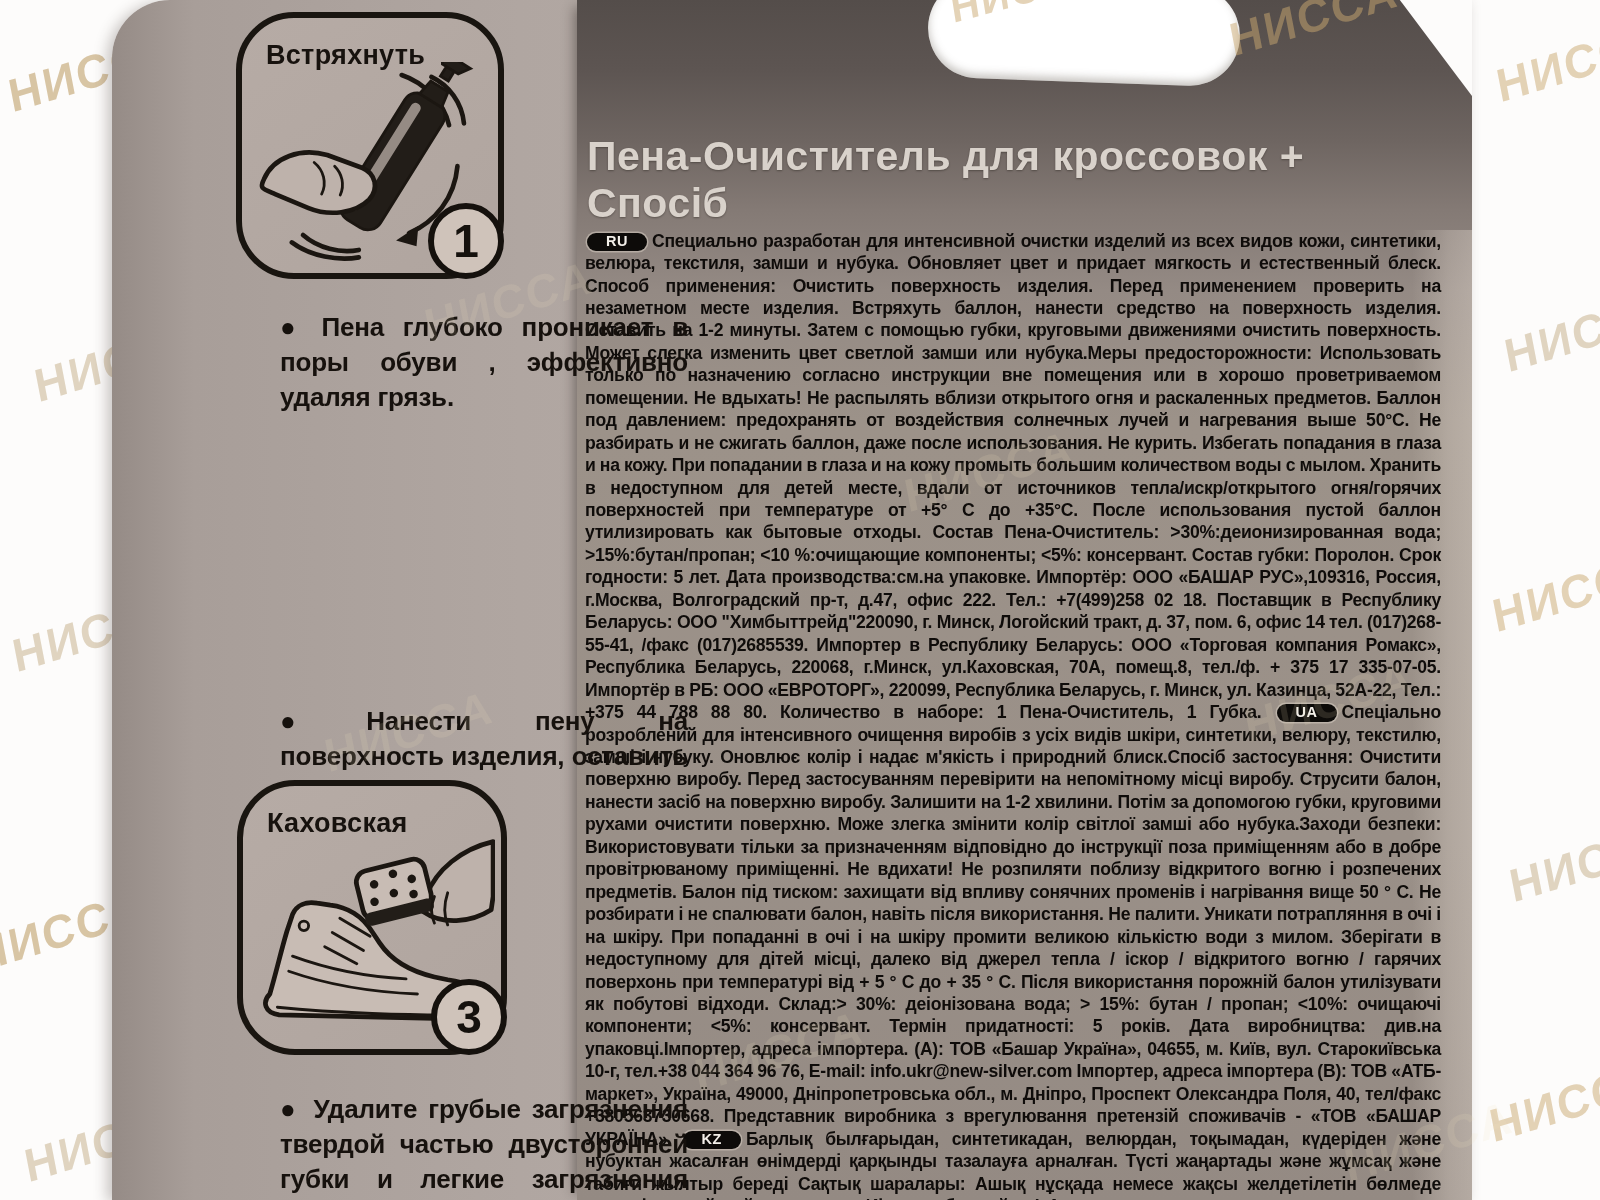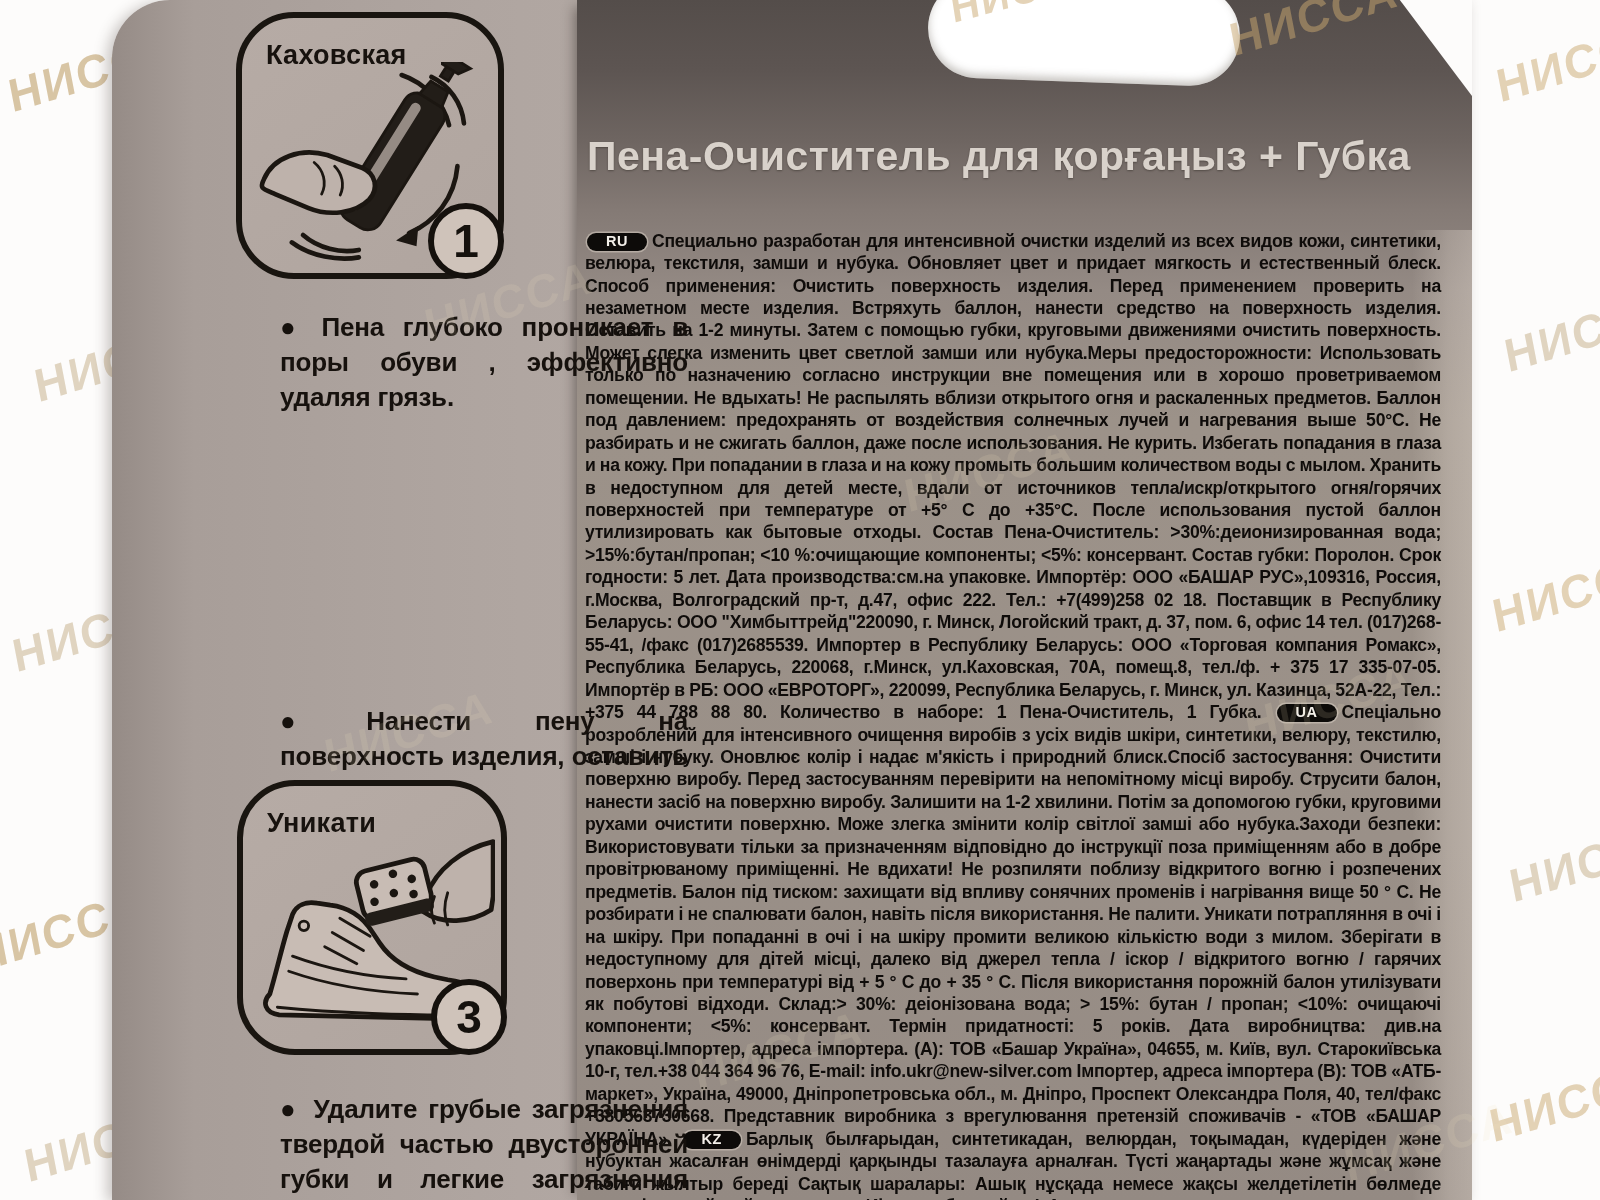--- a/index.html
+++ b/index.html
@@ -127,37 +127,37 @@
   <span class="wm wm-gold" style="left:1488px;top:590px">НИССА</span>
   <span class="wm wm-under" style="left:1505px;top:860px">НИССА</span>
   <span class="wm wm-gold" style="left:1485px;top:1100px">НИССА</span>
 </div>
 
 <div id="package">
 
   <div id="right-panel">
     <div id="right-edge-strip"></div>
 
-    <h1 id="panel-title">Пена-Очиститель для қорғаңыз + Губка</h1>
+    <h1 id="panel-title">Пена-Очиститель для кроссовок + Спосіб</h1>
 
     <p id="info-text">
       <span class="lang-badge">RU</span><span>Специально разработан для интенсивной очистки изделий из всех видов кожи, синтетики, велюра, текстиля, замши и нубука. Обновляет цвет и придает мягкость и естественный блеск. Способ применения: Очистить поверхность изделия. Перед применением проверить на незаметном месте изделия. Встряхуть баллон, нанести средство на поверхность изделия. Оставить на 1-2 минуты. Затем с помощью губки, круговыми движениями очистить поверхность. Может слегка изменить цвет светлой замши или нубука.Меры предосторожности: Использовать только по назначению согласно инструкции вне помещения или в хорошо проветриваемом помещении. Не вдыхать! Не распылять вблизи открытого огня и раскаленных предметов. Баллон под давлением: предохранять от воздействия солнечных лучей и нагревания выше 50°С. Не разбирать и не сжигать баллон, даже после использования. Не курить. Избегать попадания в глаза и на кожу. При попадании в глаза и на кожу промыть большим количеством воды с мылом. Хранить в недоступном для детей месте, вдали от источников тепла/искр/открытого огня/горячих поверхностей при температуре от +5° С до +35°С. После использования пустой баллон утилизировать как бытовые отходы. Состав Пена-Очиститель: &gt;30%:деионизированная вода; &gt;15%:бутан/пропан; &lt;10 %:очищающие компоненты; &lt;5%: консервант. Состав губки: Поролон. Срок годности: 5 лет. Дата производства:см.на упаковке. Импортёр: ООО «БАШАР РУС»,109316, Россия, г.Москва, Волгоградский пр-т, д.47, офис 222. Тел.: +7(499)258 02 18. Поставщик в Республику Беларусь: ООО "Химбыттрейд"220090, г. Минск, Логойский тракт, д. 37, пом. 6, офис 14 тел. (017)268-55-41, /факс (017)2685539. Импортер в Республику Беларусь: ООО «Торговая компания Ромакс», Республика Беларусь, 220068, г.Минск, ул.Каховская, 70А, помещ.8, тел./ф. + 375 17 335-07-05. Импортёр в РБ: ООО «ЕВРОТОРГ», 220099, Республика Беларусь, г. Минск, ул. Казинца, 52А-22, Тел.: +375 44 788 88 80. Количество в наборе: 1 Пена-Очиститель, 1 Губка.</span>
       <span class="lang-badge">UA</span><span>Спеціально розроблений для інтенсивного очищення виробів з усіх видів шкіри, синтетики, велюру, текстилю, замші і нубуку. Оновлює колір і надає м'якість і природний блиск.Спосіб застосування: Очистити поверхню виробу. Перед застосуванням перевірити на непомітному місці виробу. Струсити балон, нанести засіб на поверхню виробу. Залишити на 1-2 хвилини. Потім за допомогою губки, круговими рухами очистити поверхню. Може злегка змінити колір світлої замші або нубука.Заходи безпеки: Використовувати тільки за призначенням відповідно до інструкції поза приміщенням або в добре провітрюваному приміщенні. Не вдихати! Не розпиляти поблизу відкритого вогню і розпечених предметів. Балон під тиском: захищати від впливу сонячних променів і нагрівання вище 50 ° С. Не розбирати і не спалювати балон, навіть після використання. Не палити. Уникати потрапляння в очі і на шкіру. При попаданні в очі і на шкіру промити великою кількістю води з милом. Зберігати в недоступному для дітей місці, далеко від джерел тепла / іскор / відкритого вогню / гарячих поверхонь при температурі від + 5 ° С до + 35 ° С. Після використання порожній балон утилізувати як побутові відходи. Склад:&gt; 30%: деіонізована вода; &gt; 15%: бутан / пропан; &lt;10%: очищаючі компоненти; &lt;5%: консервант. Термін придатності: 5 років. Дата виробництва: див.на упаковці.Імпортер, адреса імпортера. (А): ТОВ «Башар Україна», 04655, м. Київ, вул. Старокиївська 10-г, тел.+38 044 364 96 76, E-mail: info.ukr@new-silver.com Імпортер, адреса імпортера (В): ТОВ «АТБ-маркет», Україна, 49000, Дніпропетровська обл., м. Дніпро, Проспект Олександра Поля, 40, тел/факс +380563730668. Представник виробника з врегулювання претензій споживачів - «ТОВ «БАШАР УКРАЇНА»</span>
       <span class="lang-badge">KZ</span><span>Барлық былғарыдан, синтетикадан, велюрдан, тоқымадан, күдеріден және нубуктан жасалған өнімдерді қарқынды тазалауға арналған. Түсті жаңартады және жұмсақ және табиғи жылтыр береді Сақтық шаралары: Ашық нұсқада немесе жақсы желдетілетін бөлмеде көрсетілгендей пайдаланыңыз. Иіскеуге болмайды! Ашық жалын мен ыстық заттардың жанына шашырамаңыз. Қысым астындағы баллон: күн сәулесінің әсерінен және 50°С жоғары температурадан қорғаңыз. Қолданғаннан кейін де контейнерді бөлшектемеңіз немесе өртемеңіз. + 5°С-тан + 35°С-қа дейін температурада жылу /ұшқын / ашық жалын / ыстық беттерден алыс балалардың қолы жетпейтін жерде сақтаңыз. Қолданғаннан кейін, бос ыдысты үй қоқысы ретінде тастаңыз. Құрамы:&gt; 30%: деионизацияланған су; &gt; 15%: бутан / пропан; &lt;10%: тазарту ингредиенттері; &lt;5%: консервант</span>
     </p>
   </div>
 
   <div id="hanger-hole">
     <span class="wm wm-gold" style="left:18px;top:10px">НИССА</span>
   </div>
 
   <div id="corner-cut"></div>
 
   <div class="step-panel" style="left:124px;top:12px;width:256px;height:255px">
-    <div class="step-label">Каховская</div>
+    <div class="step-label">Встряхнуть</div>
     <svg class="step-art" width="244" height="200" viewBox="0 0 260 215">
       <path class="ink" d="M196,16 C215,25 229,44 231,66"></path>
       <path class="ink" d="M178,4 C202,12 224,34 229,58" transform="translate(-14,10)"></path>
       <path class="ink" d="M58,186 C74,200 98,206 118,202"></path>
       <path class="ink" d="M50,198 C70,213 100,218 122,214" transform="translate(-4,-4)"></path>
       <g transform="rotate(32 150 110)">
         <rect class="dark" x="128" y="26" width="48" height="158" rx="16"></rect>
         <rect x="137" y="38" width="11" height="134" rx="5" fill="#958b84"></rect>
         <path class="dark" d="M138,28 l28,0 -3,-18 -22,0 z"></path>
         <path class="dark" d="M142,-12 h20 l8,-12 h-36 z M147,-12 h10 v12 h-10 z"></path>
@@ -171,21 +171,21 @@
   </div>
   <p class="step-caption" style="top:284px">
     <span class="bullet">●</span><span>Пена глубоко проникает в поры обуви , эффективно удаляя грязь.</span>
   </p>
 
   <p class="step-caption" style="top:678px">
     <span class="bullet">●</span><span>Нанести пену на поверхность изделия, оставить на 1-2 минуты.</span>
   </p>
 
   <div class="step-panel" style="left:125px;top:780px;width:258px;height:263px">
-    <div class="step-label">Уникати</div>
+    <div class="step-label">Каховская</div>
     <svg class="step-art" width="246" height="204" viewBox="0 0 260 215">
       <use href="#shoe" x="0" y="15" width="260" height="200"></use>
       <path class="skin" d="M258,12 C224,20 198,42 188,68 L184,86 C204,100 234,98 256,84 L258,70 Z"></path>
       <g transform="rotate(-14 155 70)">
         <rect class="pale" x="118" y="36" width="74" height="52" rx="12"></rect>
         <rect x="118" y="80" width="74" height="14" rx="6" fill="#221d18"></rect>
         <circle cx="136" cy="52" r="4.5" fill="#1b1611"></circle>
         <circle cx="158" cy="46" r="4.5" fill="#1b1611"></circle>
         <circle cx="176" cy="56" r="4.5" fill="#1b1611"></circle>
         <circle cx="132" cy="70" r="4.5" fill="#1b1611"></circle>

